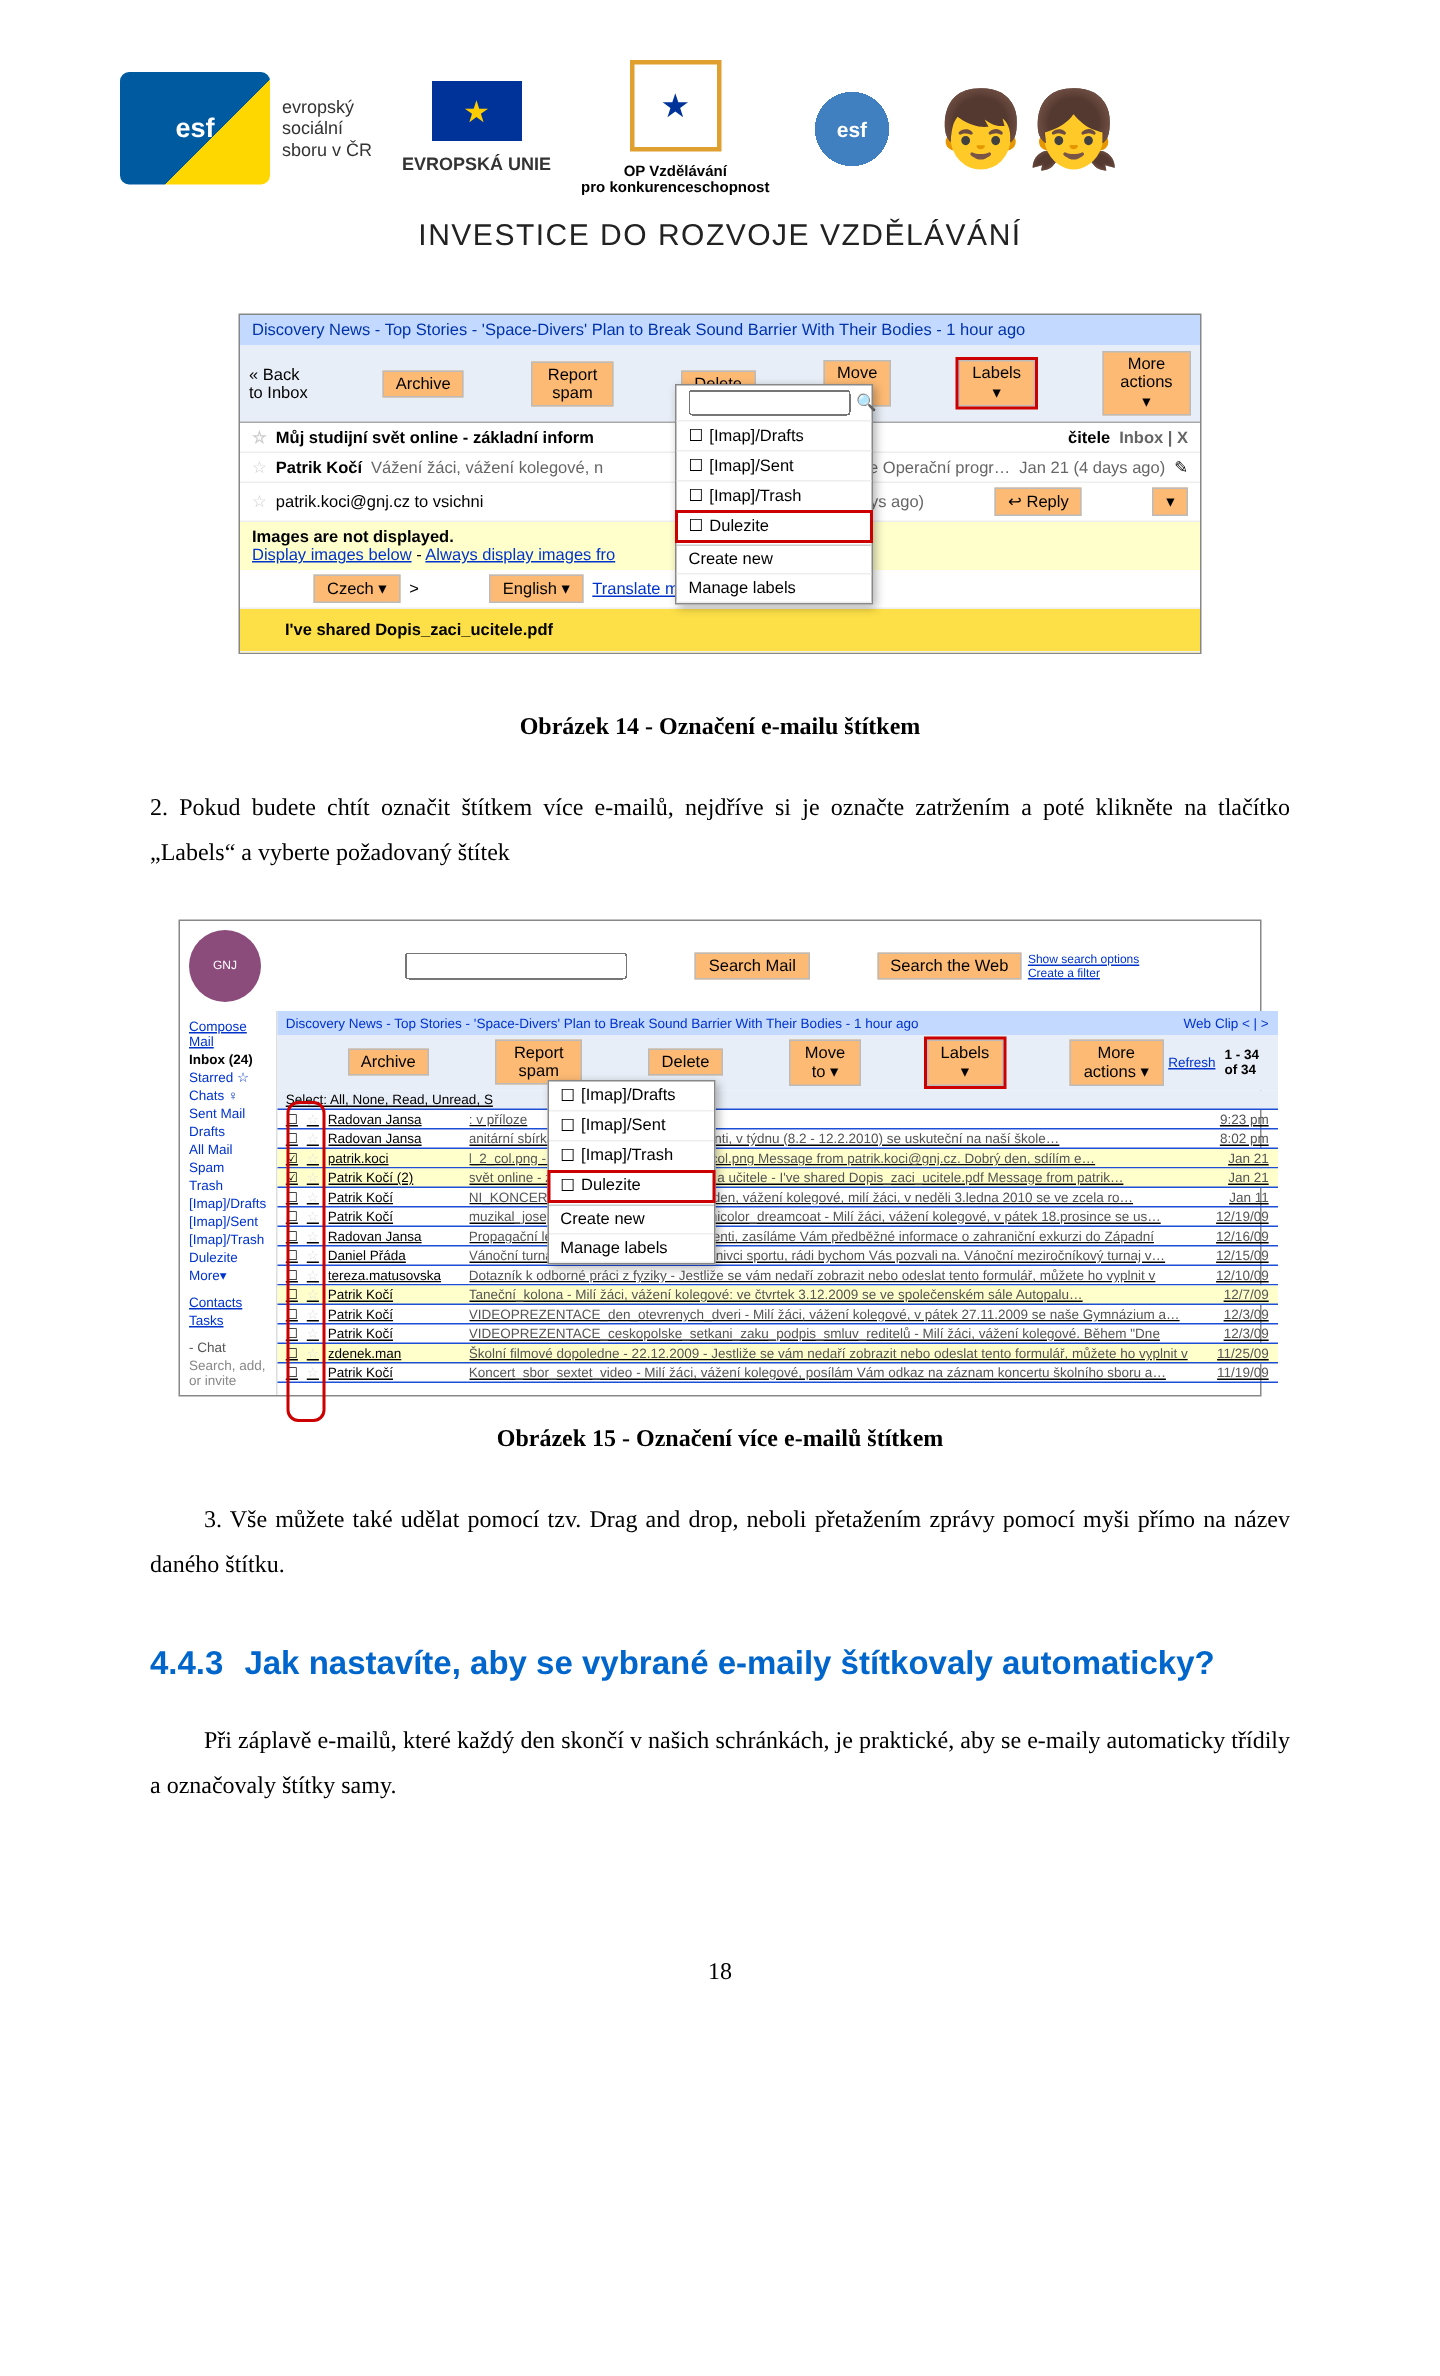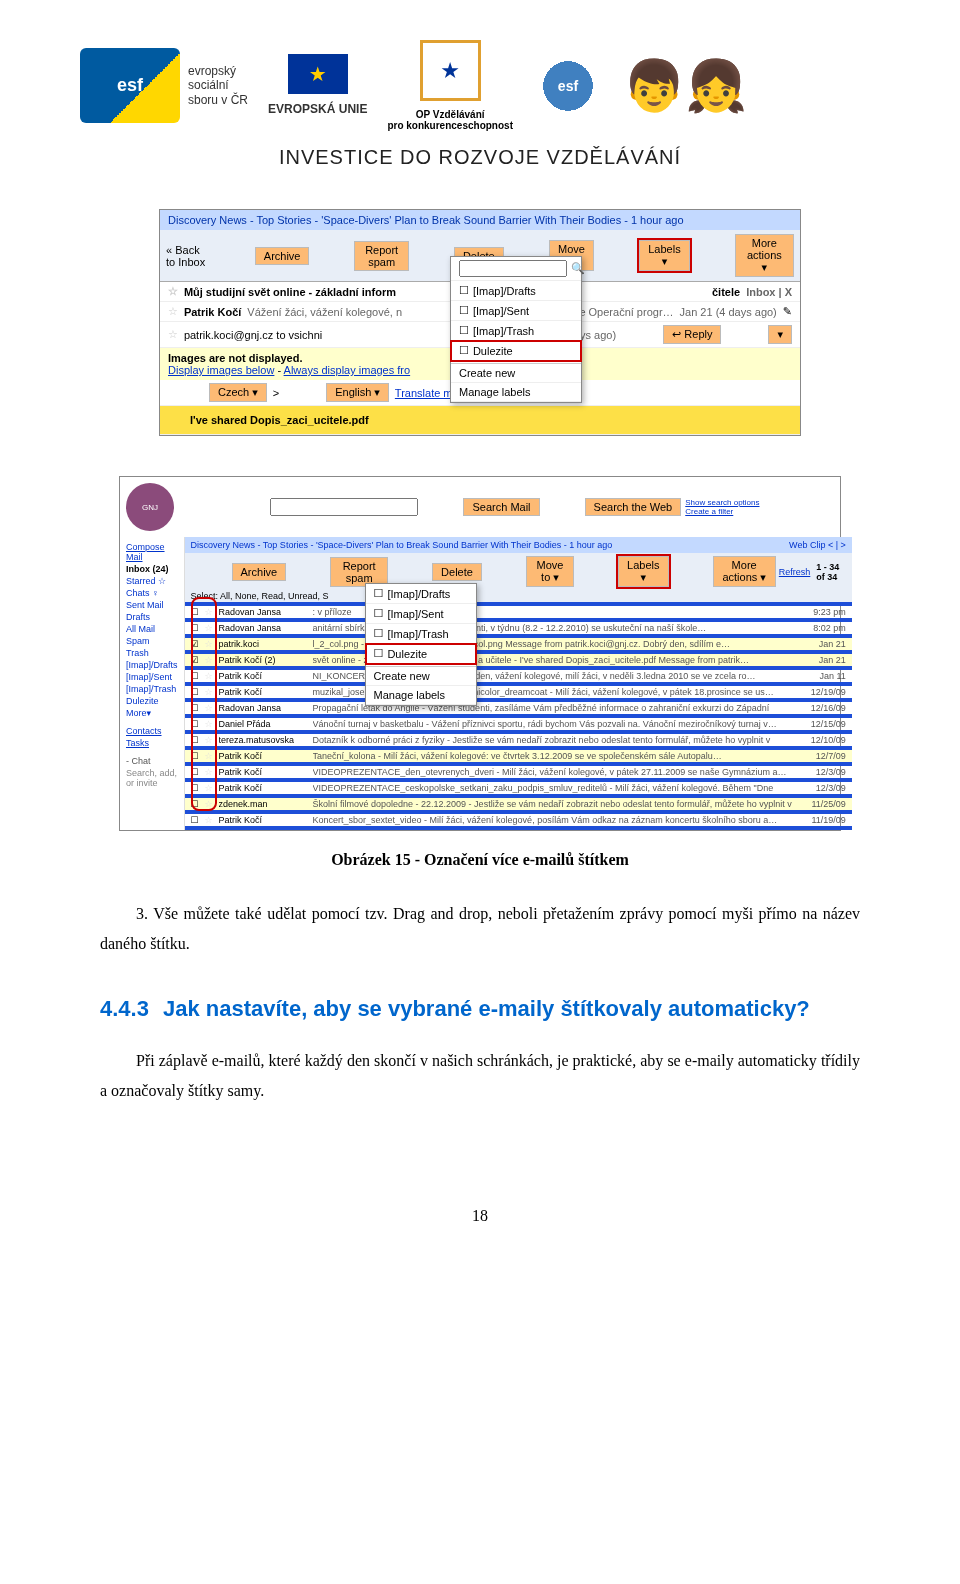--- a/index.html
+++ b/index.html
@@ -212,24 +212,25 @@
   .ss2-tools {
     background: #e8eef7;
     padding: 3px 6px;
     display: flex;
     gap: 3px;
     align-items: center;
   }
   .ss2-list-row {
     display: flex;
     padding: 1px 6px;
-    border-bottom: 4px solid #1d4ed8;
+    border-bottom: 1px solid #1d4ed8;
     gap: 4px;
     font-size: 9px;
     align-items: center;
+    text-decoration: underline;
   }
   .ss2-list-row.hl { background: #ffffcc; }
   .ss2-cb { width: 10px; }
   .ss2-star { width: 10px; color: #ddd; }
   .ss2-sender { width: 90px; overflow: hidden; white-space: nowrap; }
   .ss2-subj { flex: 1; overflow: hidden; white-space: nowrap; color: #555; }
   .ss2-date { width: 50px; text-align: right; color: #555; }
   .red-group {
     position: absolute;
     border: 2px solid #cc0000;
@@ -353,21 +354,23 @@
       <button class="tb-btn">Czech ▾</button>
       <span>&gt;</span>
       <button class="tb-btn">English ▾</button>
       <a style="color:#0033cc;text-decoration:underline;">Translate message</a>
     </div>
     <div class="ss-row" style="background:#fde047;padding:8px 30px;">
       <b>I've shared Dopis_zaci_ucitele.pdf</b>
     </div>
   </div>
 
-
+  <div class="caption">Obrázek 14 - Označení e-mailu štítkem</div>
+
+  <div class="body-text">2. Pokud budete chtít označit štítkem více e-mailů, nejdříve si je označte zatržením a poté klikněte na tlačítko „Labels“ a vyberte požadovaný štítek</div>
 
   <div class="screenshot2">
     <div class="ss2-top">
       <div class="ss2-logo">GNJ</div>
       <div class="ss2-search">
         <input type="text" style="">
         <button class="tb-btn">Search Mail</button>
         <button class="tb-btn">Search the Web</button>
         <span style="font-size:8px;color:#0033cc;white-space:pre;text-decoration:underline;">Show search options
 Create a filter</span>

